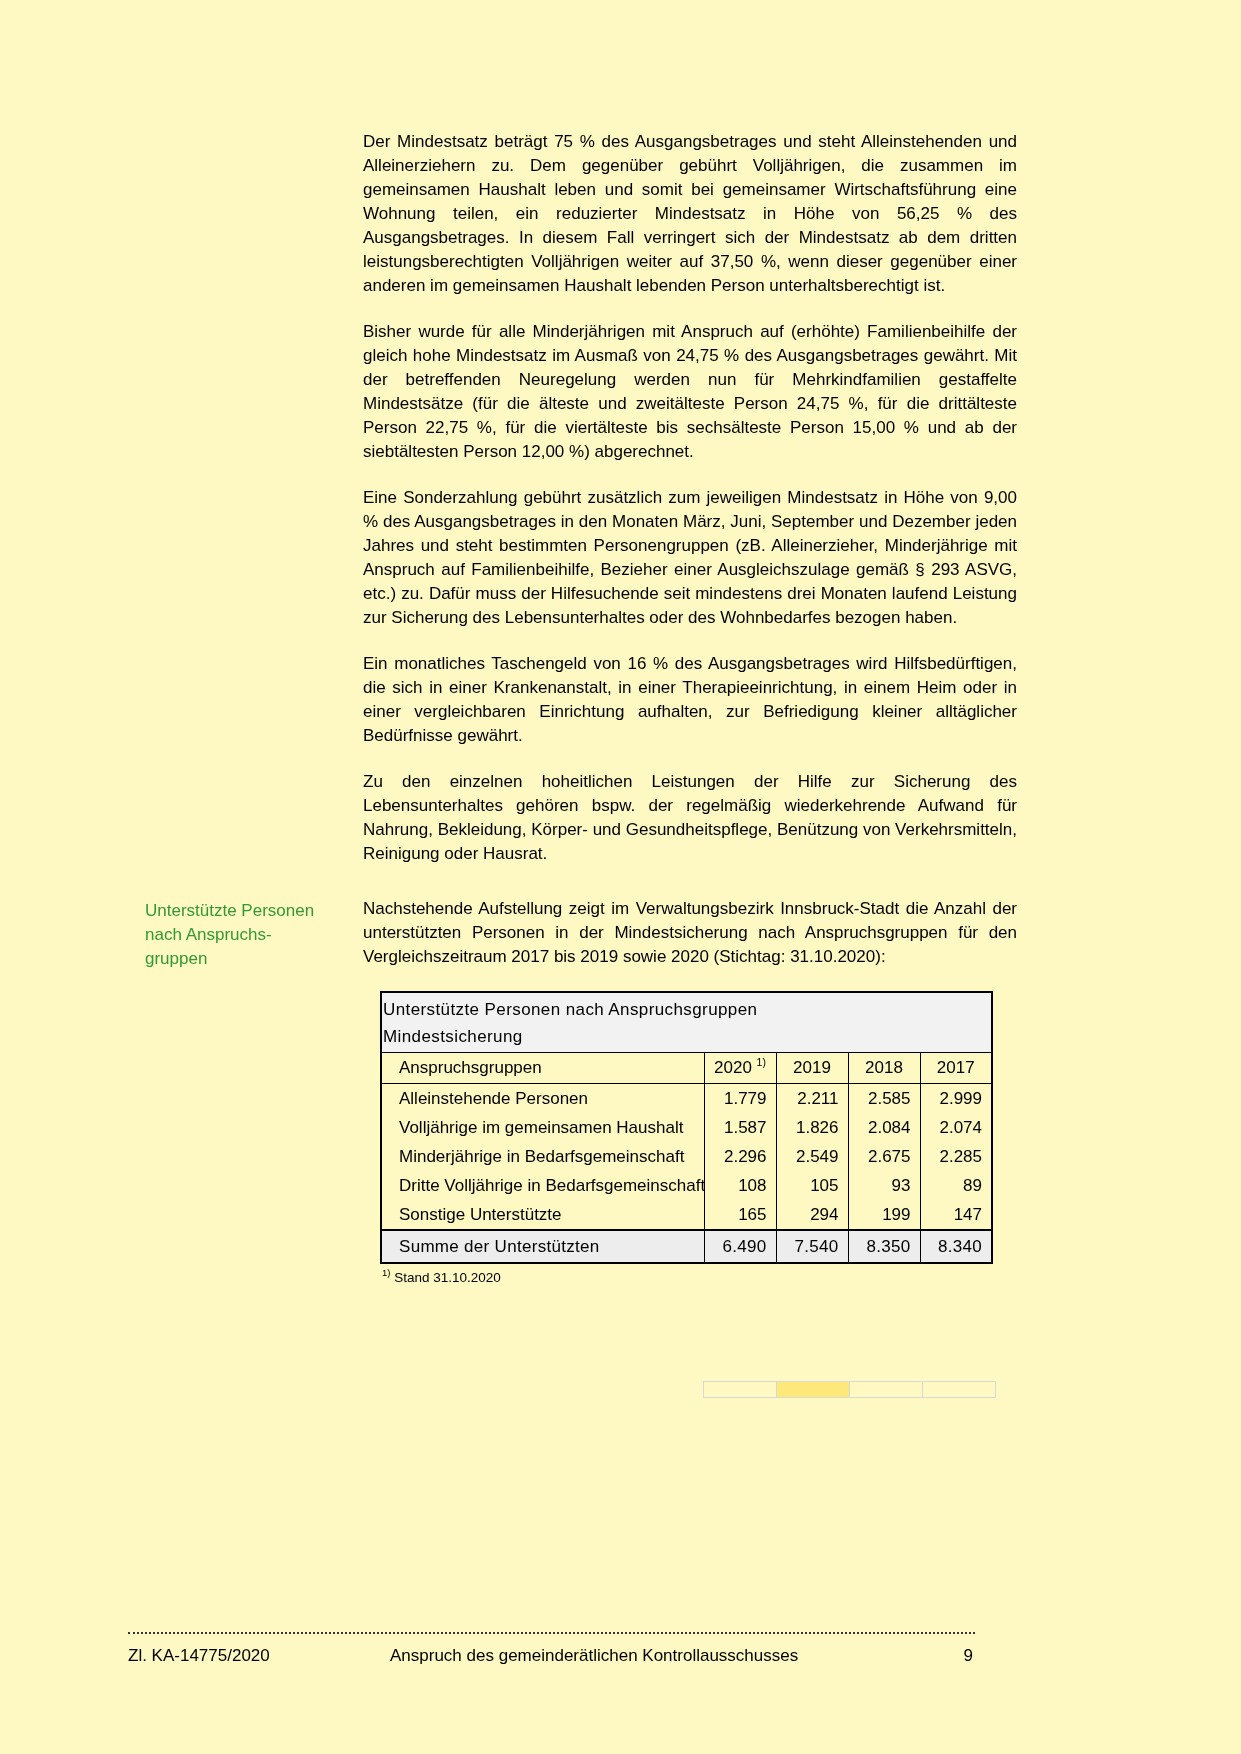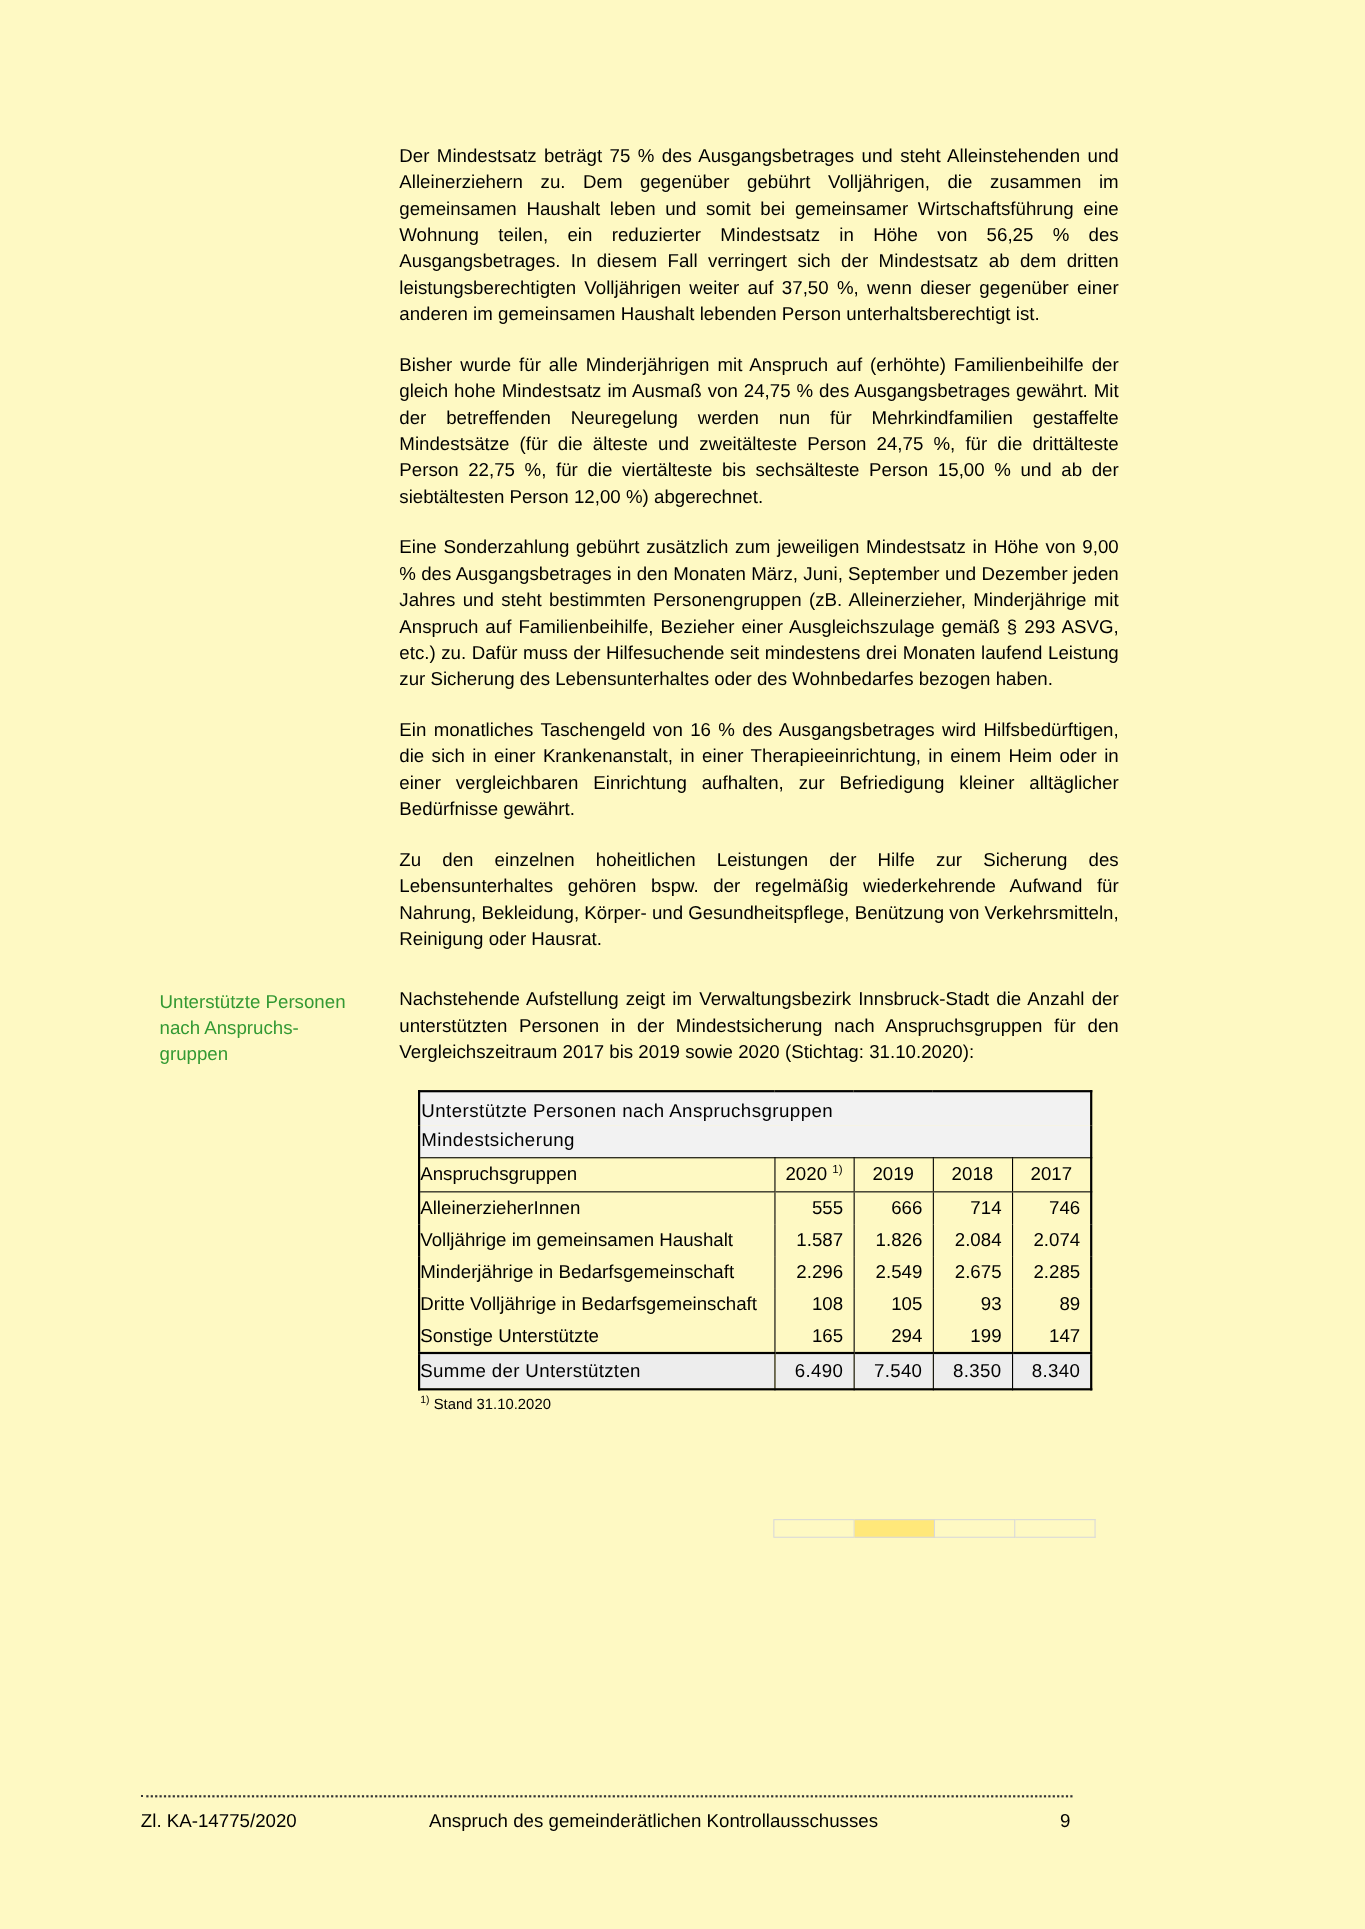--- a/index.html
+++ b/index.html
@@ -50,21 +50,21 @@
     background: #f2f2f2;
     height: 25px;
     letter-spacing: 0.4px;
   }
   .tbl tr.title-top td { padding-top: 4px; }
   .tbl tr.title-bottom td { border-bottom: 1px solid #000; padding-bottom: 3px; }
   .tbl tr.hdr td {
     height: 28px;
     border-bottom: 1px solid #000;
   }
-  .tbl td.lbl { text-align: left; padding-left: 0; }
+  .tbl td.lbl { text-align: left; padding-left: 17px; }
   .tbl td.num { text-align: right; padding-right: 9px; border-left: 1px solid #000; }
   .tbl td.yr  { text-align: center; border-left: 1px solid #000; }
   .tbl tr.datarow td { height: 27px; }
   .tbl tr.total td {
     border-top: 2px solid #000;
     background: #ededed;
     height: 29px;
     letter-spacing: 0.3px;
   }
   sup.fm {
@@ -150,25 +150,25 @@
           <td colspan="5">Mindestsicherung</td>
         </tr>
         <tr class="hdr">
           <td class="lbl">Anspruchsgruppen</td>
           <td class="yr"><span>2020</span> <sup class="fm">1)</sup></td>
           <td class="yr">2019</td>
           <td class="yr">2018</td>
           <td class="yr">2017</td>
         </tr>
         <tr class="datarow">
-          <td class="lbl">AlleinerzieherInnen</td>
-          <td class="num">555</td>
-          <td class="num">666</td>
-          <td class="num">714</td>
-          <td class="num">746</td>
+          <td class="lbl">Alleinstehende Personen</td>
+          <td class="num">1.779</td>
+          <td class="num">2.211</td>
+          <td class="num">2.585</td>
+          <td class="num">2.999</td>
         </tr>
         <tr class="datarow">
           <td class="lbl">Volljährige im gemeinsamen Haushalt</td>
           <td class="num">1.587</td>
           <td class="num">1.826</td>
           <td class="num">2.084</td>
           <td class="num">2.074</td>
         </tr>
         <tr class="datarow">
           <td class="lbl">Minderjährige in Bedarfsgemeinschaft</td>

